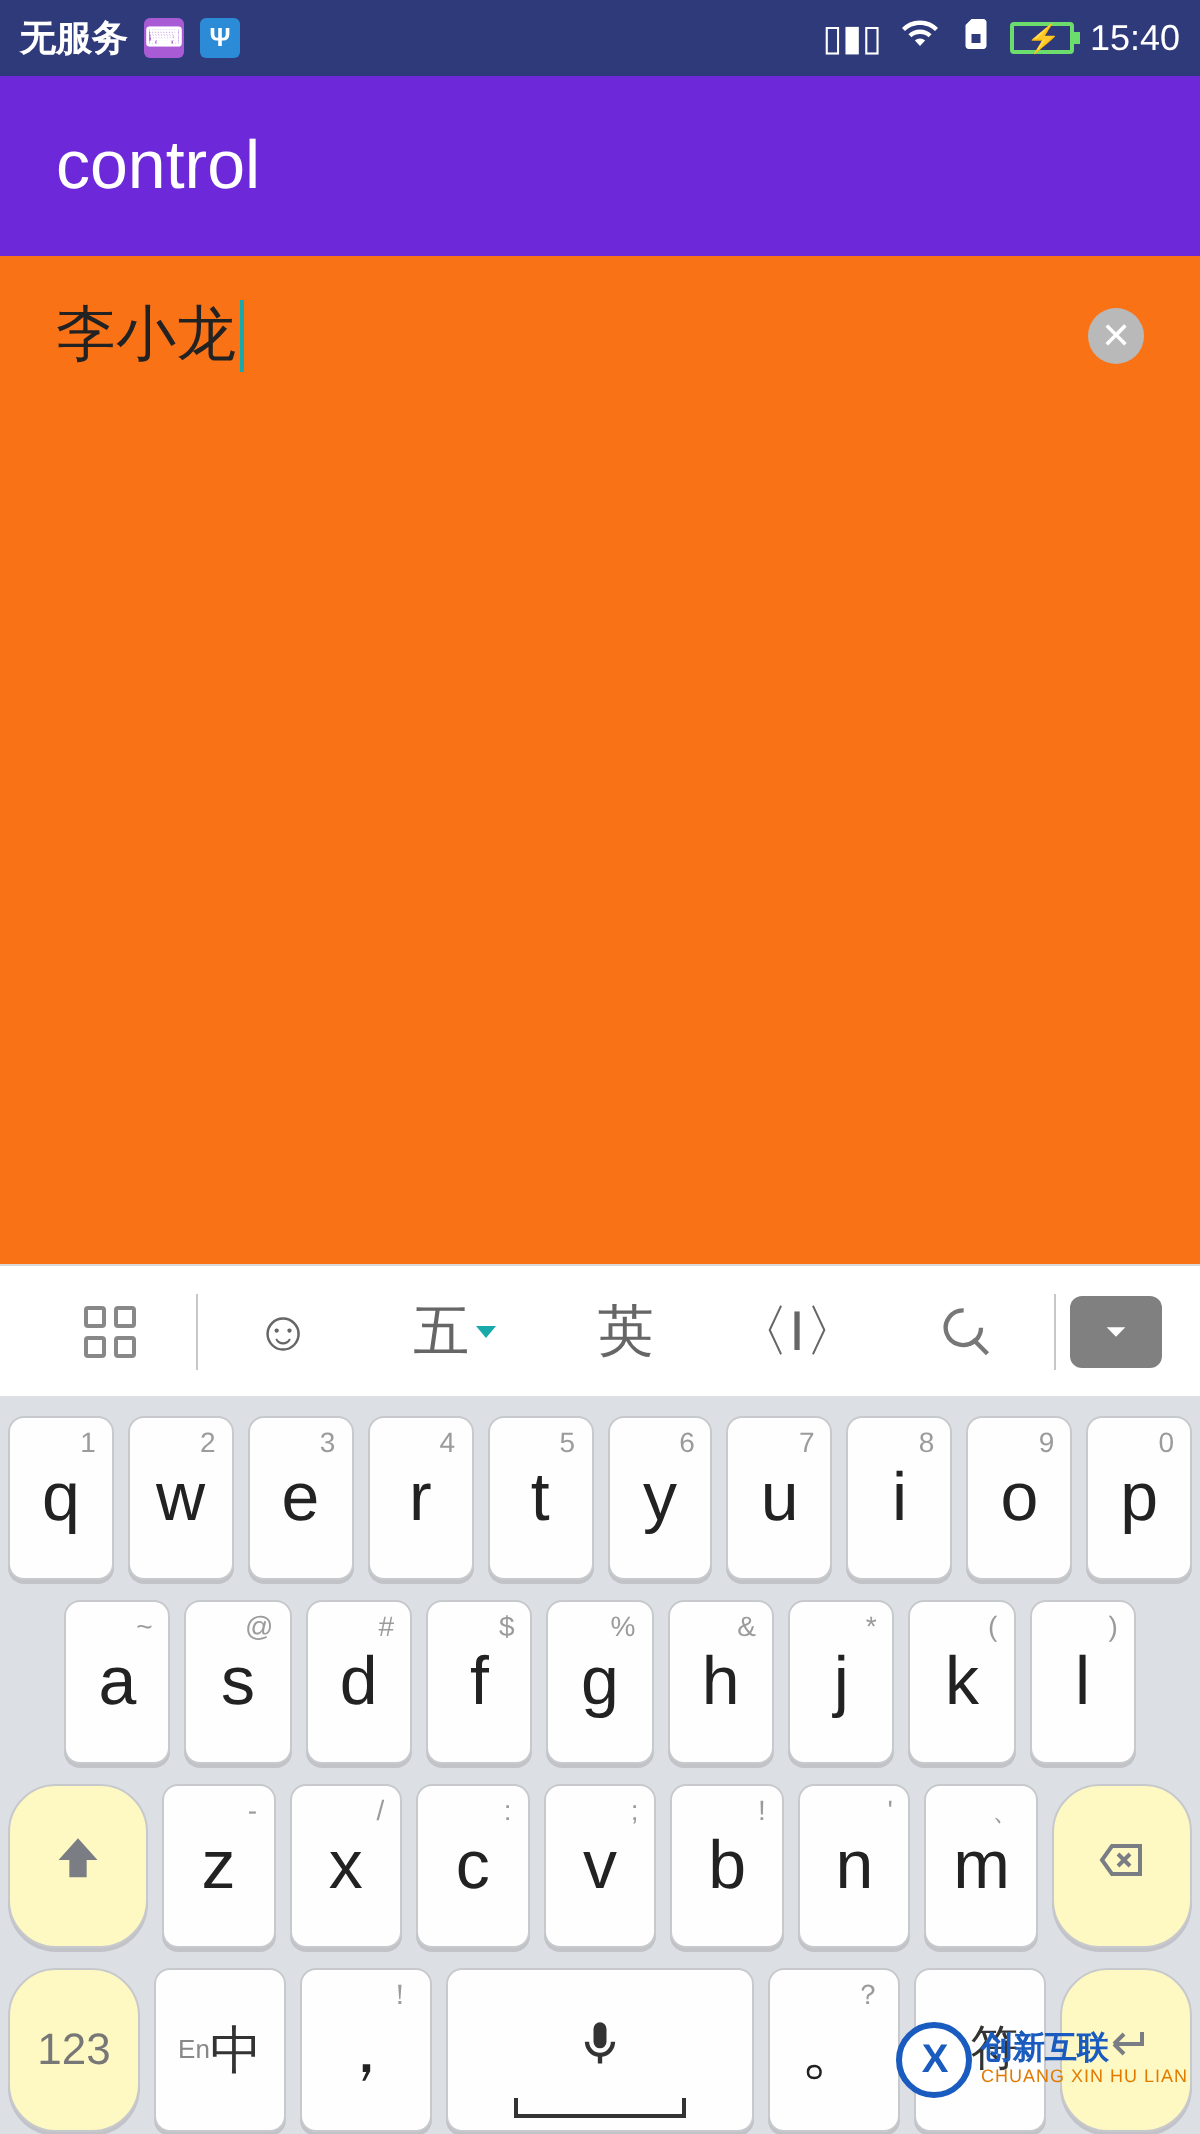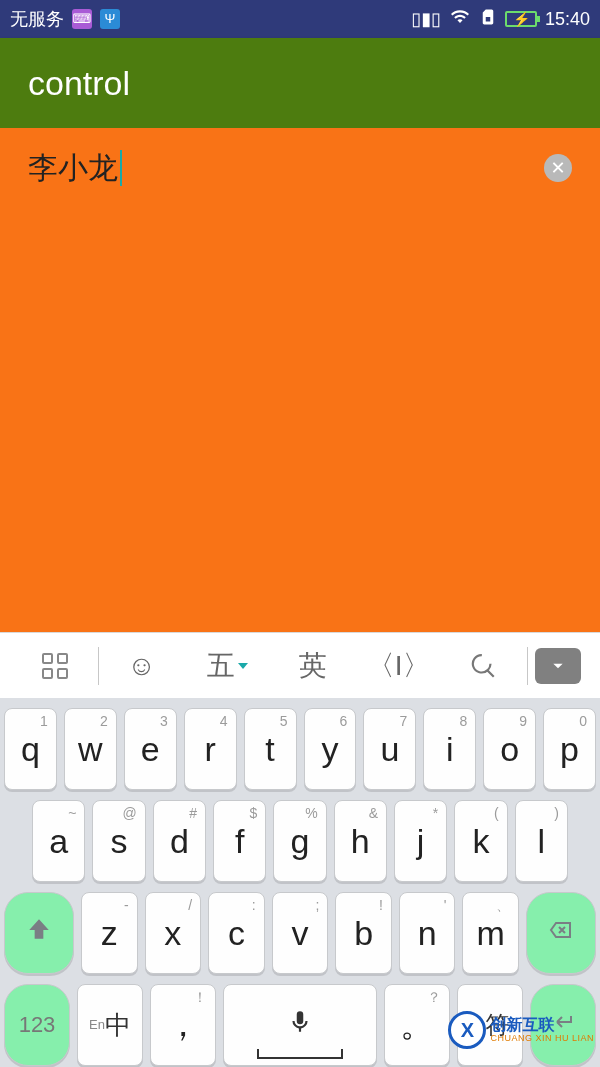--- a/index.html
+++ b/index.html
@@ -7,35 +7,35 @@
 
   .status-bar {
     height: 38px;
     background: #2f3a7a;
     color: #fff;
     display: flex;
     align-items: center;
     padding: 0 10px;
     font-size: 18px;
   }
-  .status-left { display: flex; align-items: center; gap: 8px; }
+  .status-left { display: flex; align-items: center; gap: 8px; font-weight: bold; }
   .status-right { margin-left: auto; display: flex; align-items: center; gap: 8px; }
   .small-icon { width: 20px; height: 20px; display: inline-block; border-radius: 3px; text-align: center; line-height: 20px; font-size: 13px; }
   .purple-box { background: #a95bd6; }
   .blue-box  { background: #2b8bd6; }
   .battery {
     width: 32px; height: 16px; border: 2px solid #6cdc6c; border-radius: 2px; position: relative;
   }
   .battery::after { content:""; position:absolute; right:-5px; top:3px; width:3px; height:6px; background:#6cdc6c; }
   .battery .fill { height:100%; width:55%; background:transparent; }
   .battery .bolt { position:absolute; left:6px; top:-2px; font-size:14px; color:#6cdc6c; }
 
   .app-bar {
     height: 90px;
-    background: #4d7c0f;
+    background: #6d28d9;
     color: #fff;
     display: flex;
     align-items: center;
     padding: 0 28px;
     font-size: 34px;
     font-weight: 500;
     box-shadow: 0 2px 4px rgba(0,0,0,0.2);
   }
 
   .content {
@@ -111,21 +111,21 @@
     display: flex;
     flex-direction: column;
     align-items: center;
     justify-content: center;
     position: relative;
   }
   .key .hint { position: absolute; top: 4px; right: 8px; font-size: 14px; color: #9b9b9b; }
   .key .main { font-size: 34px; color: #222; }
   .row2 { padding: 0 28px; }
   .key.mod {
-    background: #86efac;
+    background: #fef9c3;
     flex: 0 0 70px;
     border-radius: 24px;
   }
   .key.mod .main { font-size: 26px; color: #555; }
   .key.space { flex: 3; }
   .key.space .main { font-size: 28px; }
   .row4 .key { height: 82px; }
   .row4 .key.mod-sm { flex: 0 0 66px; }
   .key .stack { display:flex; align-items:center; line-height:1.1; }
 

